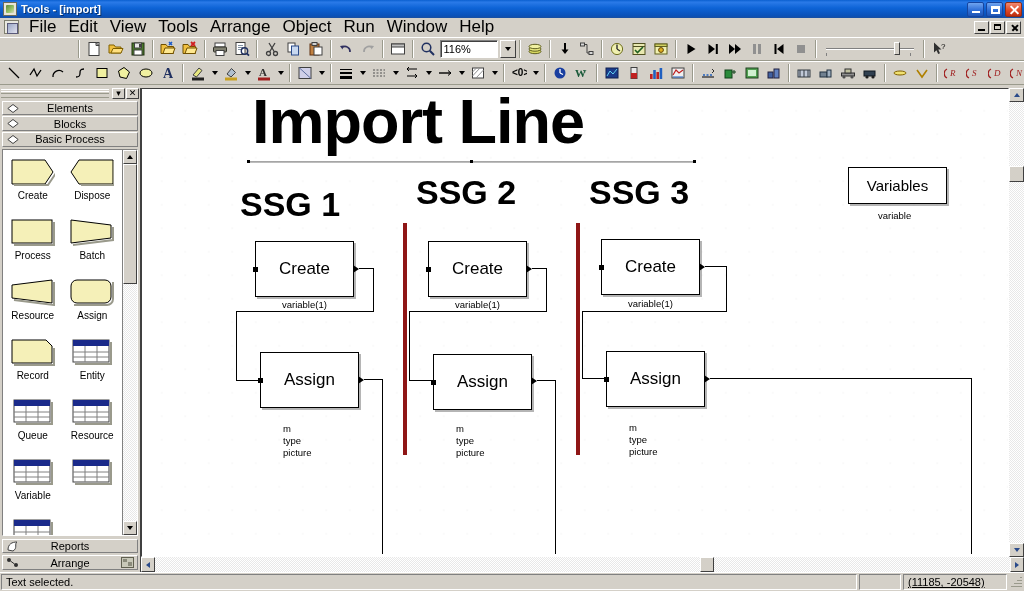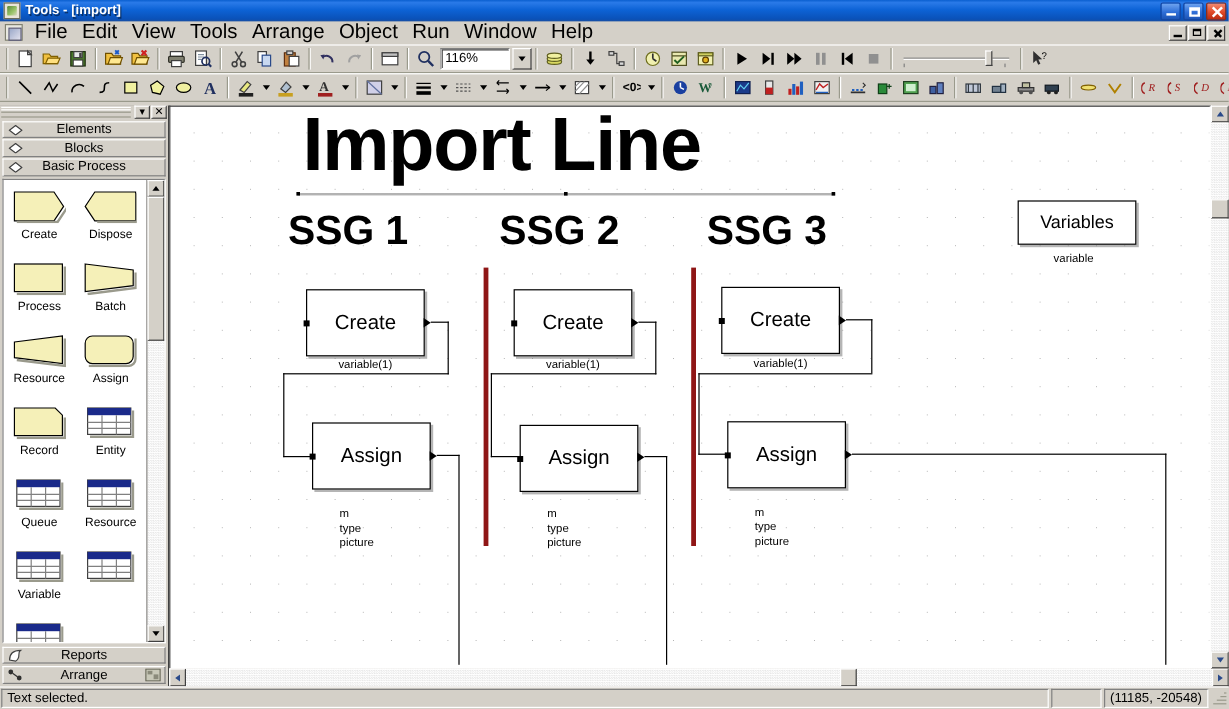--- a/index.html
+++ b/index.html
@@ -71,20 +71,21 @@
     padding: 2px 6px; font-size: 17px; color: #000; cursor: default;
     white-space: nowrap;
   }
 
   
   .toolbar {
     height: 24px; background: #d4d0c8;
     display: flex; align-items: center; padding: 0 2px;
     border-top: 1px solid #ffffff;
     border-bottom: 1px solid #9a9a8c;
+    justify-content: center;
   }
   .tb-sep { width: 1px; height: 18px; margin: 0 3px;
     border-left: 1px solid #9a9a8c; border-right: 1px solid #fff; }
   .tbtn {
     width: 22px; height: 21px; display:flex; align-items:center; justify-content:center;
     position: relative; cursor: default; flex: 0 0 auto;
   }
   .tbtn svg { display:block; }
   .dropcaret {
     width: 11px; height: 21px; display:flex; align-items:center; justify-content:center;
@@ -228,21 +229,21 @@
     background:#d4d0c8; display:flex; align-items:center;
     border-top:1px solid #fff; padding: 0 1px;
   }
   .sb-pane {
     height:16px; display:flex; align-items:center; padding:0 4px;
     border:1px solid; border-color:#808080 #fff #fff #808080;
     font-size:11px; color:#000;
   }
   .sb-pane.grow { flex:1 1 auto; margin-right:2px; }
   .sb-pane.small { width:42px; margin-right:2px; }
-  .sb-pane.coords { width:87px; justify-content:flex-start; }
+  .sb-pane.coords { width:104px; justify-content:flex-start;text-decoration:underline; }
   .sb-grip { width:14px; height:14px; margin-left:2px; position:relative; }
   .sb-grip i{ position:absolute; right:1px; background:#9a9a8c; height:1px; }
 </style>
 </head>
 <body>
 
 <div id="app">
 
   <div class="titlebar">
     <div class="tb-icon"></div>
@@ -965,21 +966,21 @@
       <div class="canvas-outer">
         <div class="canvas">
           <div class="dots"></div>
 
           <div class="bigtext title-main" style="left:110px; top:-4px;">Import Line</div>
           <div class="selline" style="left:106px; top:72px; width:448px;"></div>
           <div class="selhandle" style="left:105px; top:71px;"></div>
           <div class="selhandle" style="left:328px; top:71px;"></div>
           <div class="selhandle" style="left:551px; top:71px;"></div>
 
-          <div class="bigtext ssg" style="left:98px; top:84px;">SSG 1</div>
+          <div class="bigtext ssg" style="left:98px; top:96px;">SSG 1</div>
           <div class="bigtext ssg" style="left:274px; top:84px;">SSG 2</div>
           <div class="bigtext ssg" style="left:447px; top:84px;">SSG 3</div>
 
           <div class="divider" style="left:261px; top:134px; height:232px;"></div>
           <div class="divider" style="left:434px; top:134px; height:232px;"></div>
 
           <div class="node" style="left:706px; top:78px; width:99px; height:37px; font-size:15px;">
             <span>Variables</span>
           </div>
           <div class="sublabel" style="left:736px; top:121px;">variable</div>

